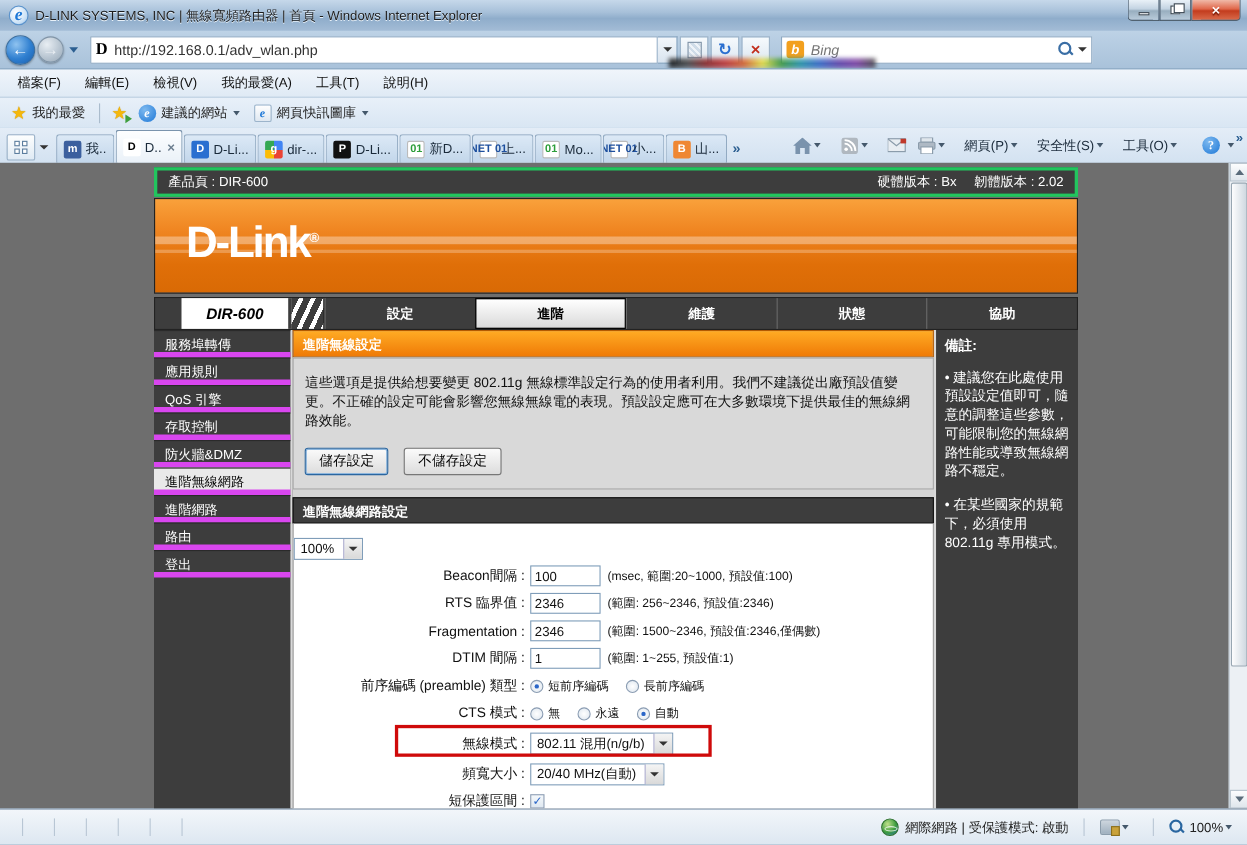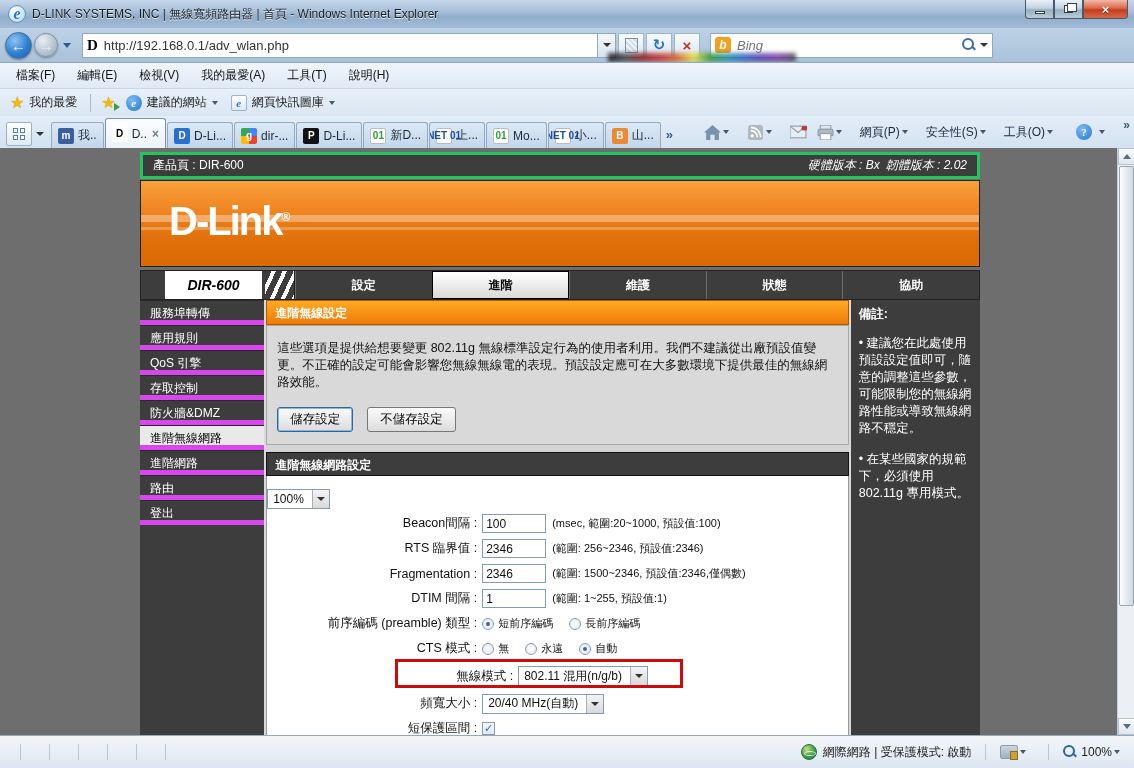--- a/index.html
+++ b/index.html
@@ -89,39 +89,39 @@
   .ti-dlink { background:#fff; color:#000; font-family:"Liberation Serif",serif; font-size:13px; }
   .ti-dblue { background:#2a6fd0; color:#fff; font-family:"Liberation Serif",serif; }
   .ti-google { background:conic-gradient(#4285f4 0 25%,#ea4335 0 50%,#fbbc05 0 75%,#34a853 0); color:#fff; }
   .ti-p { background:#111; color:#fff; }
   .ti-green { background:#fff; color:#2d9e3a; border:1px solid #bbb; font-size:8px; }
   .ti-net { background:#fff; color:#1e4f9e; border:1px solid #bbb; font-size:6px; letter-spacing:0; }
   .ti-blogger { background:#ef8733; color:#fff; }
   .tab .tlabel { color:#1a2a3a; overflow:hidden; text-overflow:ellipsis; }
   .tab .tclose { margin-left:5px; color:#6d7f90; font-weight:bold; }
   .tab-overflow { margin:0 4px 6px 4px; color:#2c5f91; font-weight:bold; font-size:13px; }
-  .cmdbar { margin-left:auto; display:flex; align-items:center; height:100%; padding-right:21px; }
+  .cmdbar { margin-left:auto; display:flex; align-items:center; height:100%; padding-right:4px; }
   .cmd { display:flex; align-items:center; margin-left:10px; color:#1a2a3a; }
   .cmd-icon { width:17px; height:15px; display:inline-block; }
   .ovf-top { position:absolute; right:4px; top:2px; color:#2c5f91; font-weight:bold; }
 
   
   .viewport { position:absolute; top:148px; left:0; width:1134px; height:587px; background:#6e6e6e; overflow:hidden; }
   .scrollbar { position:absolute; right:0; top:0; width:17px; height:100%; background:#ecf0f4; border-left:1px solid #c3cdd6; }
   .sb-btn { width:17px; height:17px; display:flex; align-items:center; justify-content:center; background:linear-gradient(#fcfdfe,#dfe6ec); border:1px solid #b6c2cd; }
   .sb-btn.down { position:absolute; bottom:0; }
   .sb-up-tri { width:0; height:0; border-left:4px solid transparent; border-right:4px solid transparent; border-bottom:5px solid #5a6b7a; }
   .sb-down-tri { width:0; height:0; border-left:4px solid transparent; border-right:4px solid transparent; border-top:5px solid #5a6b7a; }
   .sb-thumb { position:absolute; top:18px; left:1px; width:15px; height:440px; border:1px solid #98a6b2; border-radius:2px;
     background:linear-gradient(90deg,#fdfdfe,#cfd8e0); }
 
   
   .router { position:absolute; left:140px; top:4px; width:840px; }
   .product-bar { height:27px; background:#3d3d3d; color:#fff; display:flex; align-items:center; padding:0 10px; border:3px solid #22c55e; }
-  .product-bar .right { margin-left:auto; display:flex; gap:6px;font-style:italic; }
+  .product-bar .right { margin-left:auto; display:flex; gap:16px; }
   .banner { height:87px; margin-top:1px; position:relative; border:1px solid #222;
     background:linear-gradient(#f9a13b 0%,#ef8420 35%,#e06f08 70%,#d96a05 100%); overflow:hidden; }
   .banner:before { content:""; position:absolute; left:0; right:0; top:34px; height:7px; background:rgba(255,255,255,.35); }
   .banner:after { content:""; position:absolute; left:0; right:0; top:46px; height:3px; background:rgba(255,255,255,.25); }
   .dlink-logo { position:absolute; left:28px; top:18px; color:#fff; font:bold 40px "Liberation Sans",sans-serif; letter-spacing:-2px; z-index:2; }
   .dlink-logo sup { font-size:12px; letter-spacing:0; }
   .navtabs { height:30px; margin-top:3px; background:#3d3d3d; display:flex; border:1px solid #222; }
   .model-box { width:100px; background:#fff; color:#000; font:bold italic 14px "Liberation Sans",sans-serif;
     display:flex; align-items:center; justify-content:center; border-right:3px solid #3d3d3d;margin-left:24px; }
   .model-stripes { width:30px; background:repeating-linear-gradient(115deg,#3d3d3d 0 6px,#fff 6px 10px); border-right:1px solid #222; }
@@ -474,21 +474,21 @@
                     <span class="radio"></span>
                     <span class="fnote">永遠</span>
                   </span>
                 <span class="ropt">
                     <span class="radio checked"></span>
                     <span class="fnote">自動</span>
                   </span>
               </span>
             </div>
 
-            <div class="frow" style="min-height:30px;margin-left:36px;">
+            <div class="frow" style="min-height:30px;">
               <span class="flabel">無線模式 :</span>
               <span class="fctrl">
                 <span class="win-select">
                   <span>802.11 混用(n/g/b)</span>
                   <span class="sel-arrow">
                       <span class="sel-tri"></span>
                     </span>
                 </span>
               </span>
               <span class="red-box"></span>

